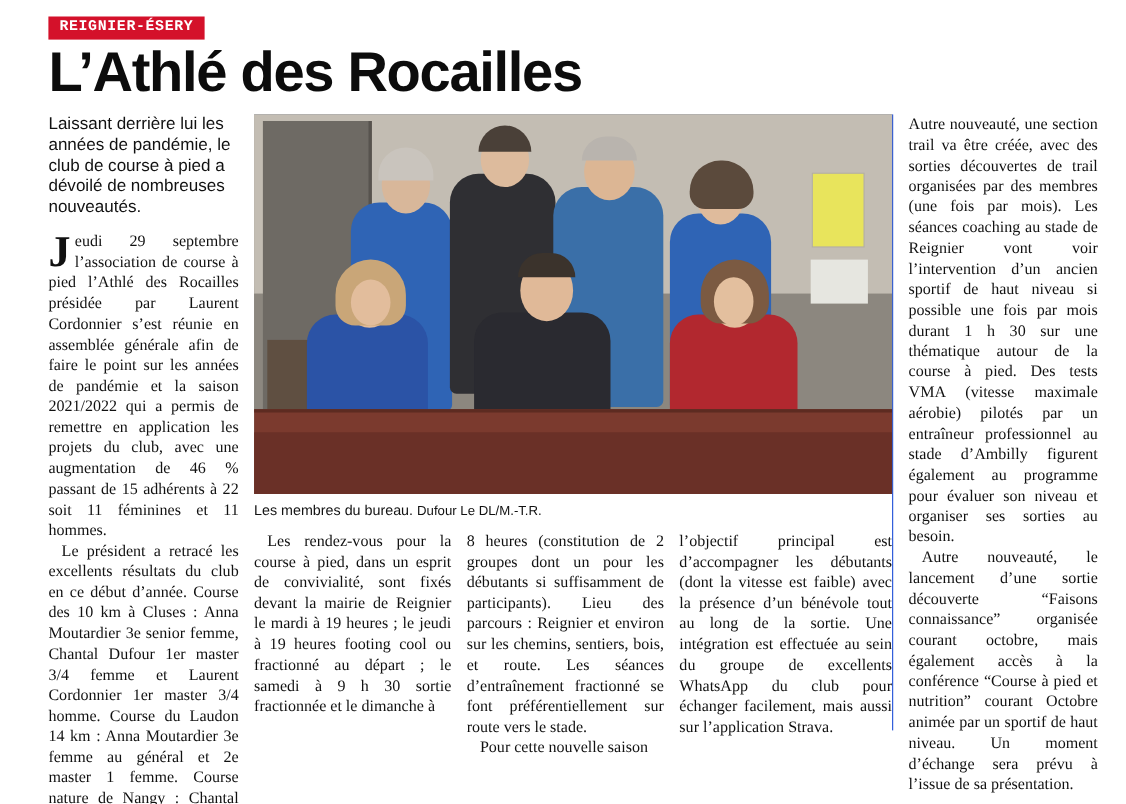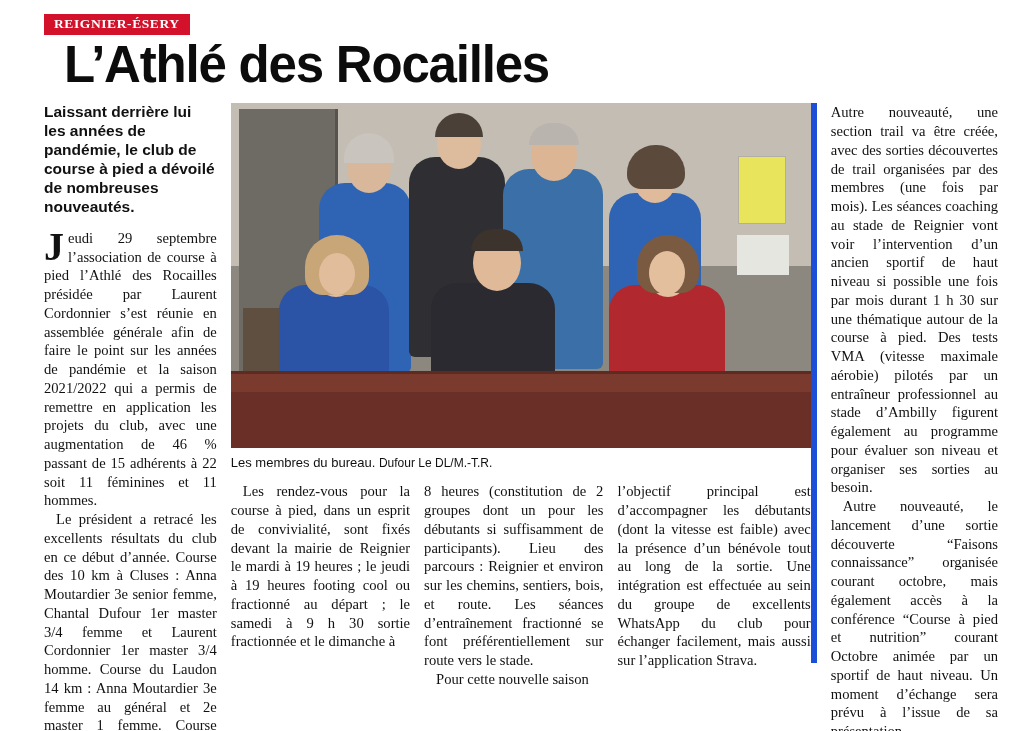--- a/index.html
+++ b/index.html
@@ -23,39 +23,39 @@
   }
 
   
   .kicker-wrap {
     margin: 4px 0 4px 0;
   }
   .kicker {
     display: inline-block;
     background: #d4112a;
     color: #ffffff;
-    font-family: Liberation Serif, serif;
+    font-family: Liberation Mono, monospace;
     font-weight: bold;
     font-size: 13.5px;
     letter-spacing: 0.6px;
     padding: 3px 10px 3px 10px;
     line-height: 1.1;
   }
 
   
   .headline {
     font-family: "Liberation Sans", sans-serif;
     font-weight: bold;
     font-size: 51px;
     line-height: 1.03;
     letter-spacing: -1.2px;
     color: #0c0c0c;
     margin: 4px 0 0 0;
   }
-  .headline .l1 { display: block; margin-left: 20px; }
+  .headline .l1 { display: block; }
   .headline .l2 { display: block; margin-top: 2px; }
 
   
   .content {
     display: flex;
     margin-top: 12px;
     height: 560px;
   }
   .col {
     box-sizing: border-box;
@@ -63,27 +63,27 @@
   .col-left {
     width: 200px;
     padding-right: 14px;
   }
   .col-mid {
     width: 580px;
   }
   .col-right {
     width: 200px;
     padding-left: 14px;
-    border-left: 6px solid #1d4ed8;
+    border-left: 1px solid #1d4ed8;
   }
 
   
   .standfirst {
     font-family: "Liberation Sans", sans-serif;
-    font-weight: bold;
+    font-weight: normal;
     font-size: 15.5px;
     line-height: 1.22;
     color: #111111;
     margin-bottom: 12px;
   }
 
   
   .body-text {
     font-size: 14.6px;
     line-height: 1.285;

